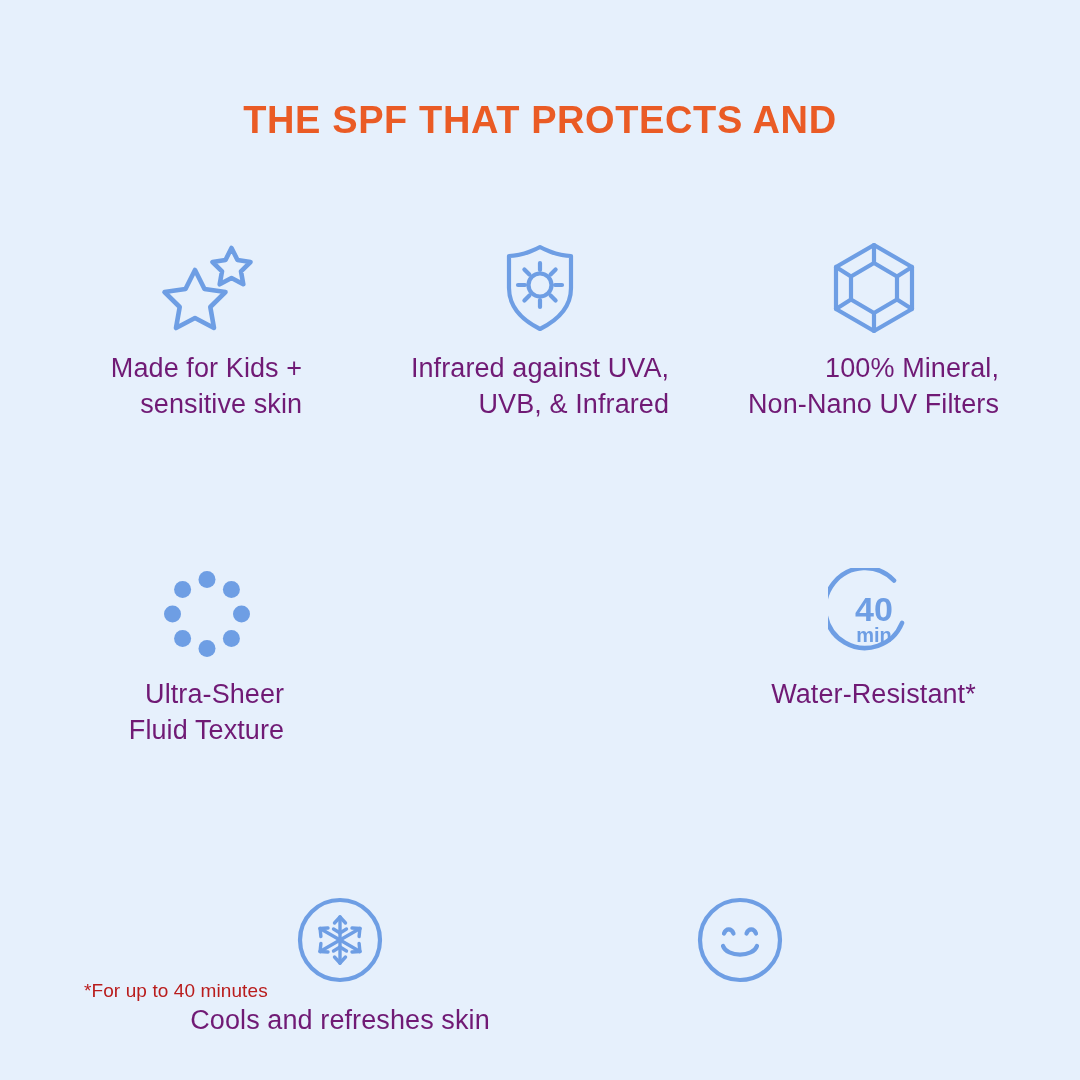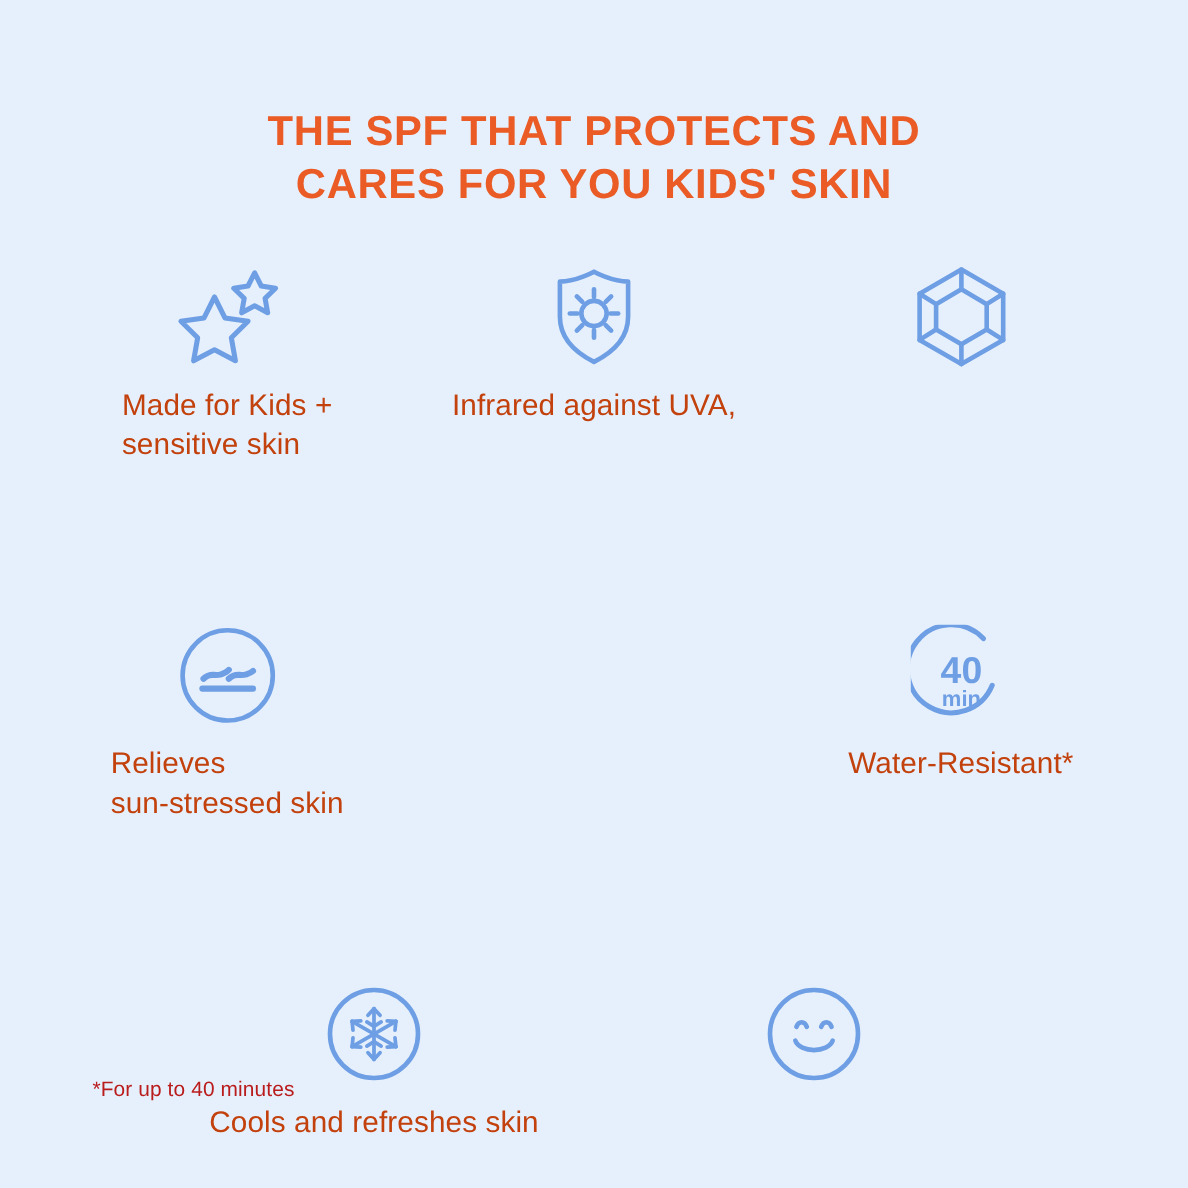--- a/index.html
+++ b/index.html
@@ -61,22 +61,22 @@
   .row-3 .cell { width: 400px; }
 
   .icon-wrap {
     height: 96px;
     display: flex;
     align-items: center;
     justify-content: center;
   }
   .caption {
     margin-top: 14px;
-    text-align: left;
-    color: #c2410c;
+    text-align: right;
+    color: #701a75;
     font-size: 27px;
     line-height: 36px;
     font-weight: normal;
     letter-spacing: 0.1px;
   }
   .caption .cap-line { display: block; white-space: nowrap; }
 
   .row-2 { margin-top: 144px; }
   .row-3 { margin-top: 144px; }
   .row-3 .caption { }
@@ -94,21 +94,20 @@
 
   svg { display: block; }
 </style>
 </head>
 <body>
 
 <div class="poster">
 
   <div class="headline">
     <span class="hl-line">THE SPF THAT PROTECTS AND</span>
-    <span class="hl-line">CARES FOR YOU KIDS' SKIN</span>
   </div>
 
   <div class="grid">
 
     <div class="row row-1">
 
       <div class="cell">
         <div class="icon-wrap">
           <svg width="96" height="92" viewBox="0 0 96 92">
             <g fill="none" stroke="#6E9EE4" stroke-width="4.6" stroke-linejoin="round" stroke-linecap="round">
@@ -135,61 +134,70 @@
               <path d="M51 42 L58 42"></path>
               <path d="M20.4 26.4 L25.4 31.4"></path>
               <path d="M46.6 52.6 L51.6 57.6"></path>
               <path d="M51.6 26.4 L46.6 31.4"></path>
               <path d="M25.4 52.6 L20.4 57.6"></path>
             </g>
           </svg>
         </div>
         <div class="caption">
           <span class="cap-line">Infrared against UVA,</span>
+          <span class="cap-line">UVB, &amp; Infrared</span>
         </div>
       </div>
 
       <div class="cell">
         <div class="icon-wrap">
           <svg width="90" height="94" viewBox="0 0 90 94">
             <g fill="none" stroke="#6E9EE4" stroke-width="4.2" stroke-linejoin="round" stroke-linecap="round">
               <path d="M45 4 L83 26 L83 68 L45 90 L7 68 L7 26 Z"></path>
               <path d="M45 22 L68 35.5 L68 58.5 L45 72 L22 58.5 L22 35.5 Z"></path>
               <path d="M45 4 L45 22"></path>
               <path d="M83 26 L68 35.5"></path>
               <path d="M83 68 L68 58.5"></path>
               <path d="M45 90 L45 72"></path>
               <path d="M7 68 L22 58.5"></path>
               <path d="M7 26 L22 35.5"></path>
             </g>
           </svg>
         </div>
+        <div class="caption">
+          <span class="cap-line">100% Mineral,</span>
+          <span class="cap-line">Non-Nano UV Filters</span>
+        </div>
       </div>
 
     </div>
 
     <div class="row row-2">
 
-
-      <div class="cell">
-        <div class="icon-wrap">
-          <svg width="88" height="88" viewBox="0 0 88 88">
-            <g fill="none" stroke="#6E9EE4" stroke-linecap="round" stroke-linejoin="round">
-              <circle cx="44" cy="44" r="41" stroke-width="4.2"></circle>
-              <path d="M22 47 C28 41 32 45 38 43 C43 41.4 45 39 45 39" stroke-width="5.6"></path>
-              <path d="M45 47 C51 41 55 45 61 43 C65 41.7 67 40 67 40" stroke-width="5.6"></path>
-              <path d="M21 56 L67 56" stroke-width="5.6"></path>
-            </g>
-          </svg>
-        </div>
-        <div class="caption">
-          <span class="cap-line">Relieves</span>
-          <span class="cap-line">sun-stressed skin</span>
-        </div>
-      </div>
+      <div class="cell">
+        <div class="icon-wrap">
+          <svg width="86" height="86" viewBox="0 0 86 86">
+            <g fill="#6E9EE4">
+              <circle cx="43" cy="8.5" r="8.5"></circle>
+              <circle cx="67.4" cy="18.6" r="8.5"></circle>
+              <circle cx="77.5" cy="43" r="8.5"></circle>
+              <circle cx="67.4" cy="67.4" r="8.5"></circle>
+              <circle cx="43" cy="77.5" r="8.5"></circle>
+              <circle cx="18.6" cy="67.4" r="8.5"></circle>
+              <circle cx="8.5" cy="43" r="8.5"></circle>
+              <circle cx="18.6" cy="18.6" r="8.5"></circle>
+            </g>
+          </svg>
+        </div>
+        <div class="caption">
+          <span class="cap-line">Ultra-Sheer</span>
+          <span class="cap-line">Fluid Texture</span>
+        </div>
+      </div>
+
 
       <div class="cell">
         <div class="icon-wrap">
           <svg width="92" height="92" viewBox="0 0 92 92">
             <g fill="none" stroke="#6E9EE4" stroke-linecap="round">
               <path d="M66 12.5 A40 40 0 1 0 74 55" stroke-width="4.6"></path>
             </g>
             <text x="46" y="53" text-anchor="middle" font-family="Liberation Sans, sans-serif" font-size="34" font-weight="bold" fill="#6E9EE4">40</text>
             <text x="46" y="74" text-anchor="middle" font-family="Liberation Sans, sans-serif" font-size="20" font-weight="bold" fill="#6E9EE4">min</text>
           </svg>

